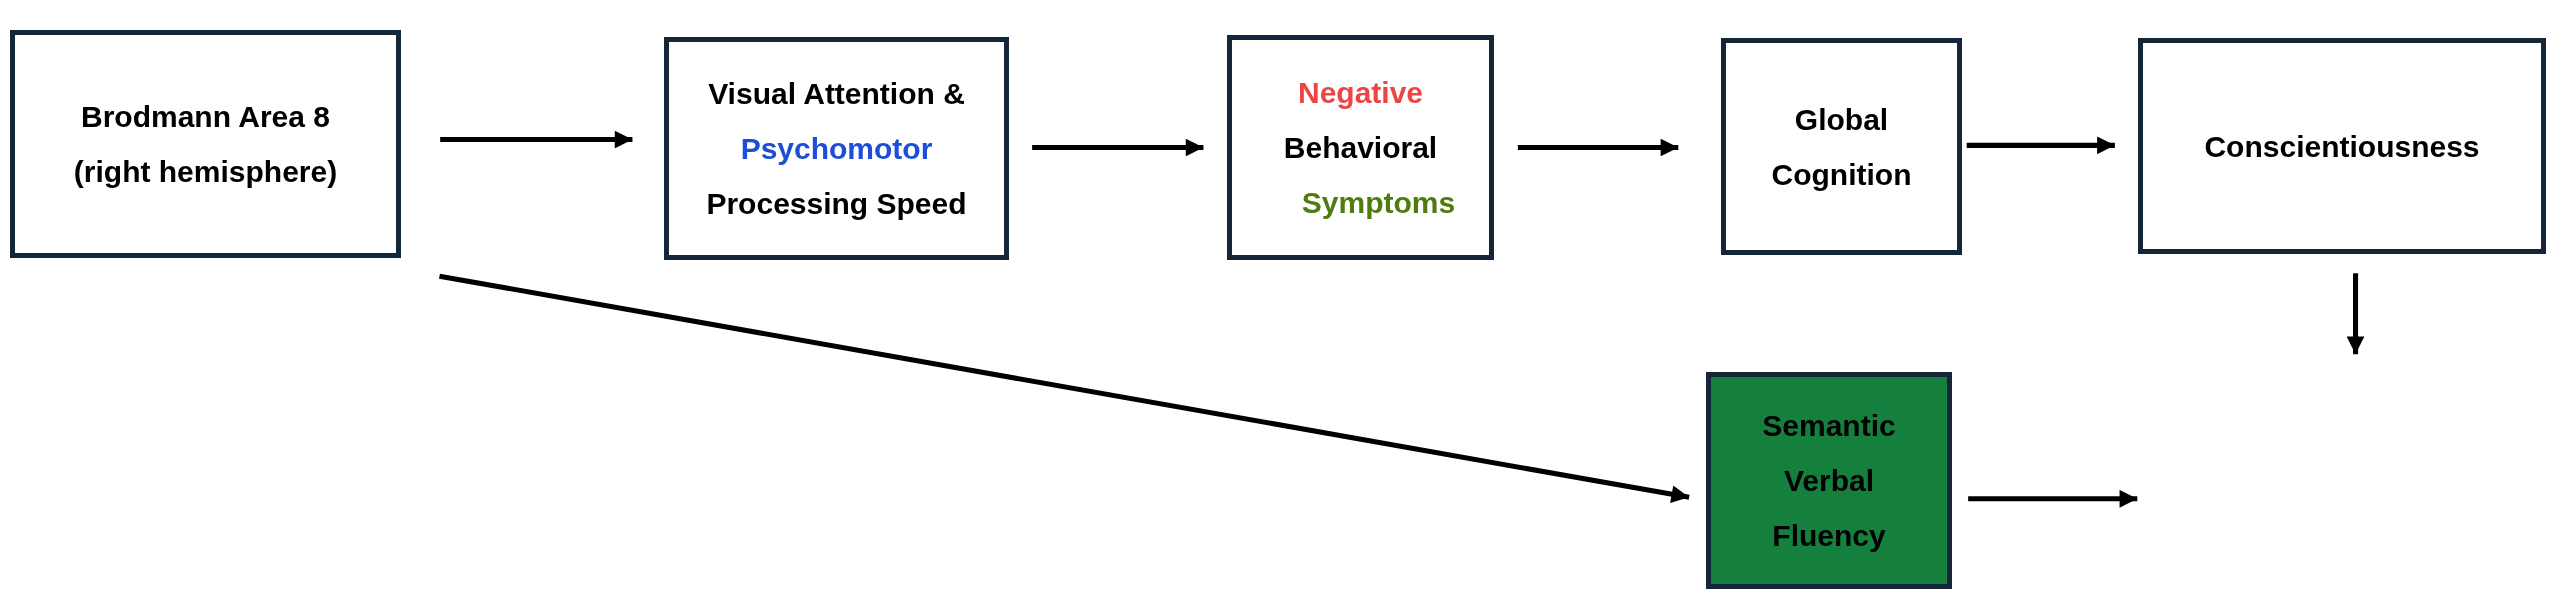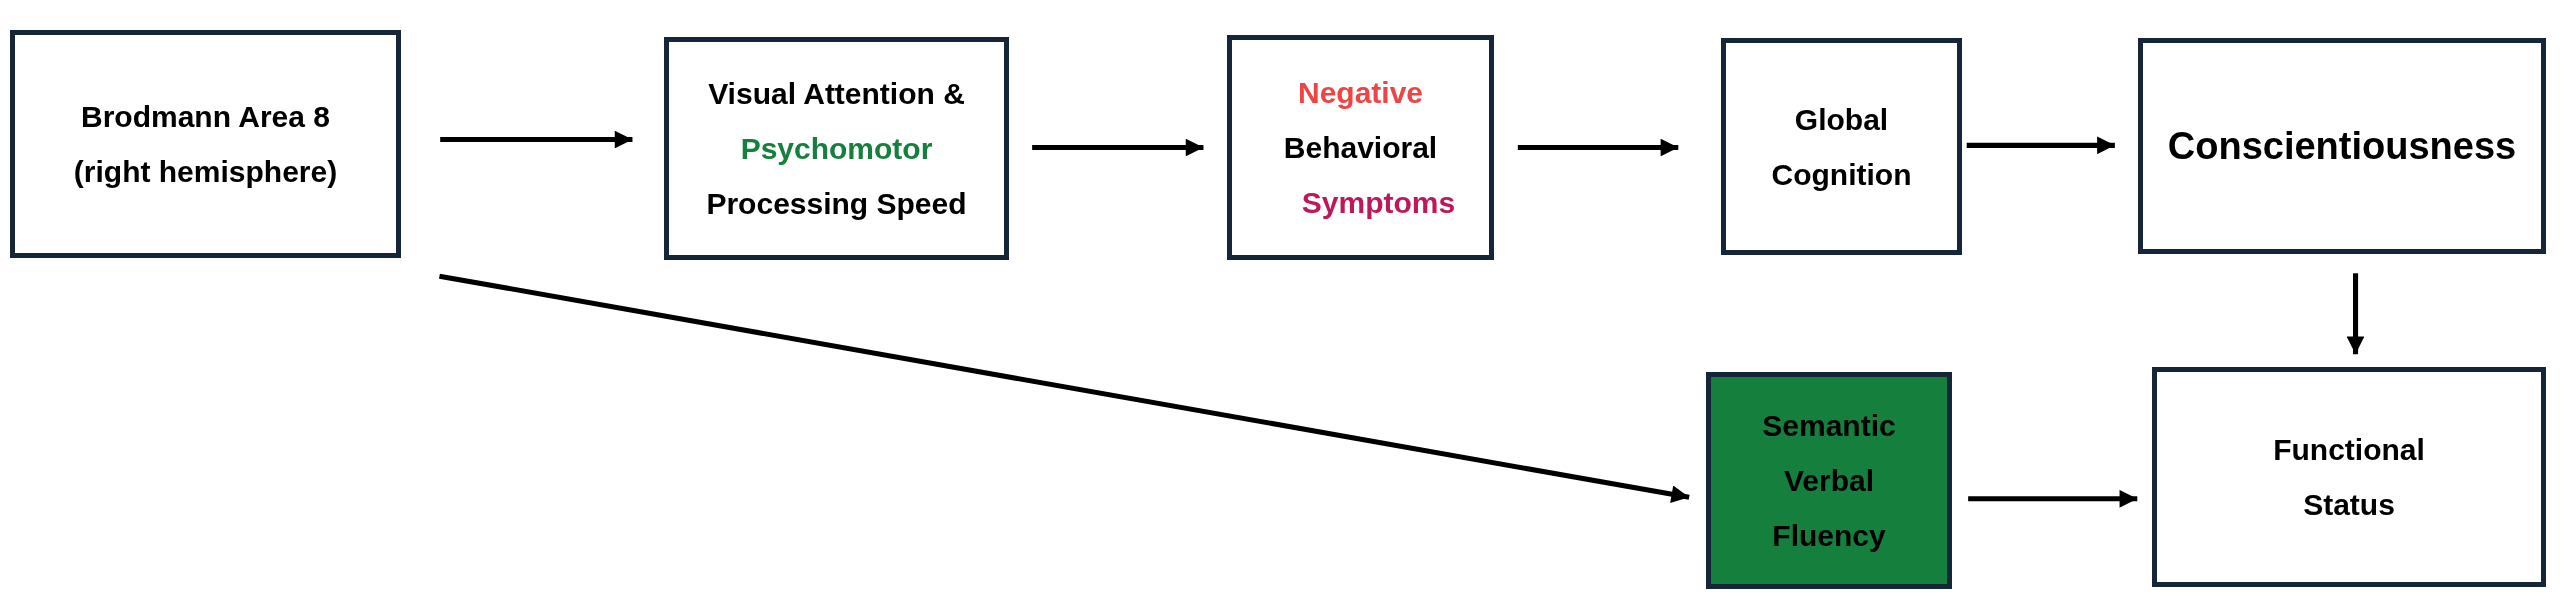--- a/index.html
+++ b/index.html
@@ -49,38 +49,34 @@
       <line x1="3259" y1="378" x2="3259" y2="490" stroke="#000000" stroke-width="7" marker-end="url(#arrowhead)"></line>
       <line x1="608" y1="382" x2="2337" y2="688" stroke="#000000" stroke-width="7" marker-end="url(#arrowhead)"></line>
       <line x1="2723" y1="690" x2="2957" y2="690" stroke="#000000" stroke-width="7" marker-end="url(#arrowhead)"></line>
     </svg>
 <div class="node" style="left: 10px; top: 30px; width: 391px; height: 228px; border: 5px solid rgb(21, 38, 57); background: rgb(255, 255, 255);">
       <div class="line" style="font-size: 30px; line-height: 55px; color: rgb(0, 0, 0);">Brodmann Area 8</div>
       <div class="line" style="font-size: 30px; line-height: 55px; color: rgb(0, 0, 0);">(right hemisphere)</div>
     </div>
     <div class="node" style="left: 664px; top: 37px; width: 345px; height: 223px; border: 5px solid rgb(21, 38, 57); background: rgb(255, 255, 255); text-align: center;">
       <div class="line" style="font-size: 30px; line-height: 55px; color: rgb(0, 0, 0);">Visual Attention &amp;</div>
-      <div class="line" style="font-size: 30px; line-height: 55px; color: #15803d;">Psychomotor</div>
+      <div class="line" style="font-size: 30px; line-height: 55px; color: #1d4ed8;">Psychomotor</div>
       <div class="line" style="font-size: 30px; line-height: 55px; color: rgb(0, 0, 0);">Processing Speed</div>
     </div>
     <div class="node" style="left: 1227px; top: 35px; width: 267px; height: 225px; border: 5px solid rgb(21, 38, 57); background: rgb(255, 255, 255);">
       <div class="line" style="font-size: 30px; line-height: 55px; color: #ef4444;">Negative</div>
       <div class="line" style="font-size: 30px; line-height: 55px; color: rgb(0, 0, 0); text-align: right;">Behavioral</div>
-      <div class="line" style="font-size: 30px; line-height: 55px; color: #be185d; margin-left: 36px;">Symptoms</div>
+      <div class="line" style="font-size: 30px; line-height: 55px; color: #4d7c0f; margin-left: 36px;">Symptoms</div>
     </div>
     <div class="node" style="left: 1701px; top: 38px; width: 241px; height: 217px; border: 5px solid rgb(21, 38, 57); background: rgb(255, 255, 255); margin-left: 20px;">
       <div class="line" style="font-size: 30px; line-height: 55px; color: rgb(0, 0, 0);">Global</div>
       <div class="line" style="font-size: 30px; line-height: 55px; color: rgb(0, 0, 0);">Cognition</div>
     </div>
     <div class="node" style="left: 2138px; top: 38px; width: 408px; height: 216px; border: 5px solid rgb(21, 38, 57); background: rgb(255, 255, 255);">
-      <div class="line" style="font-size: 38px; line-height: 55px; color: rgb(0, 0, 0);">Conscientiousness</div>
+      <div class="line" style="font-size: 30px; line-height: 55px; color: rgb(0, 0, 0);">Conscientiousness</div>
     </div>
     <div class="node" style="left: 1706px; top: 372px; width: 246px; height: 217px; border: 5px solid rgb(21, 38, 57); background: #15803d;">
       <div class="line" style="font-size: 30px; line-height: 55px; color: rgb(0, 0, 0);">Semantic</div>
       <div class="line" style="font-size: 30px; line-height: 55px; color: rgb(0, 0, 0);">Verbal</div>
       <div class="line" style="font-size: 30px; line-height: 55px; color: rgb(0, 0, 0);">Fluency</div>
     </div>
-    <div class="node" style="left: 2152px; top: 367px; width: 394px; height: 220px; border: 5px solid rgb(21, 38, 57); background: rgb(255, 255, 255);">
-      <div class="line" style="font-size: 30px; line-height: 55px; color: rgb(0, 0, 0);">Functional</div>
-      <div class="line" style="font-size: 30px; line-height: 55px; color: rgb(0, 0, 0);">Status</div>
-    </div>
   </div>
 
 
 </body></html>

